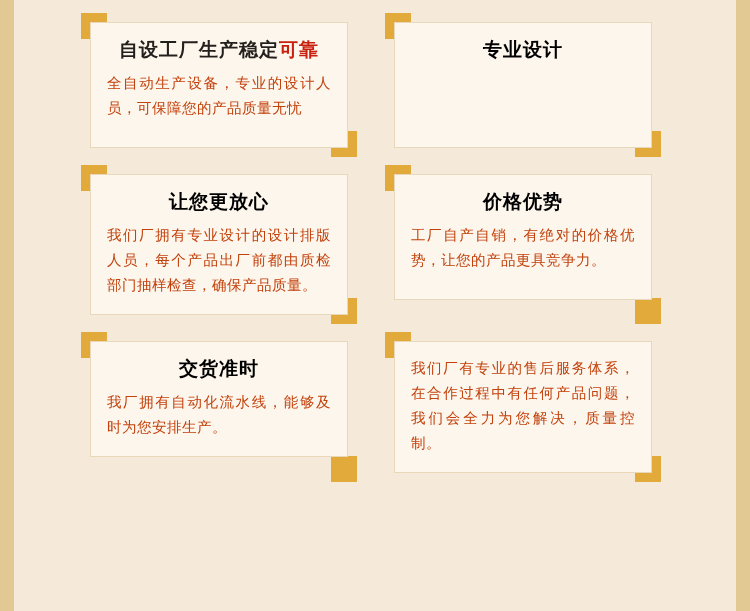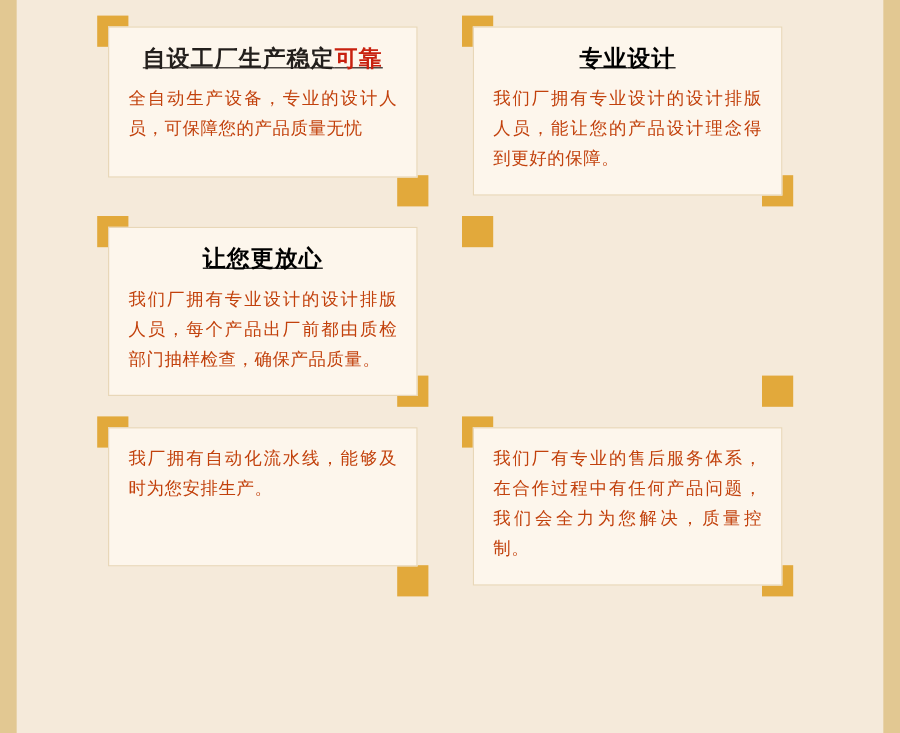--- a/index.html
+++ b/index.html
@@ -69,21 +69,20 @@
   }
   .card-title {
     text-align: center;
     font-size: 19px;
     font-weight: bold;
     color: #231f1c;
     letter-spacing: 1px;
     line-height: 26px;
     margin-bottom: 8px;
     white-space: nowrap;
-    text-decoration: underline;
   }
   .card-title .hl {
     color: #c8210f;
   }
   .card-title.all-red {
     color: #000000;
   }
   .card-body {
     font-size: 14.5px;
     line-height: 25px;
@@ -109,42 +108,46 @@
           <div class="card-title"><span>自设工厂生产稳定</span><span class="hl">可靠</span></div>
           <div class="card-body">全自动生产设备，专业的设计人员，可保障您的产品质量无忧</div>
         </div>
       </div>
 
       <div class="card-wrap r1">
         <span class="corner tl"></span>
         <span class="corner br"></span>
         <div class="card">
           <div class="card-title all-red"><span>专业</span><span>设计</span></div>
-          <div class="card-body">我们厂拥有专业设计的设计排版人员，能让您的产品设计理念得到更好的保障。</div>
         </div>
       </div>
 
       <div class="card-wrap r2">
         <span class="corner tl"></span>
         <span class="corner br"></span>
         <div class="card">
           <div class="card-title all-red"><span>让您更放心</span><span></span></div>
           <div class="card-body">我们厂拥有专业设计的设计排版人员，每个产品出厂前都由质检部门抽样检查，确保产品质量。</div>
         </div>
       </div>
 
       <div class="card-wrap r2">
         <span class="corner tl"></span>
         <span class="corner br"></span>
+        <div class="card">
+          <div class="card-title all-red"><span>价格</span><span>优势</span></div>
+          <div class="card-body">工厂自产自销，有绝对的价格优势，让您的产品更具竞争力。</div>
+        </div>
       </div>
 
       <div class="card-wrap r3">
         <span class="corner tl"></span>
         <span class="corner br"></span>
         <div class="card">
+          <div class="card-title all-red"><span>交货</span><span>准时</span></div>
           <div class="card-body">我厂拥有自动化流水线，能够及时为您安排生产。</div>
         </div>
       </div>
 
       <div class="card-wrap r3">
         <span class="corner tl"></span>
         <span class="corner br"></span>
         <div class="card">
           <div class="card-body">我们厂有专业的售后服务体系，在合作过程中有任何产品问题，我们会全力为您解决，质量控制。</div>
         </div>

